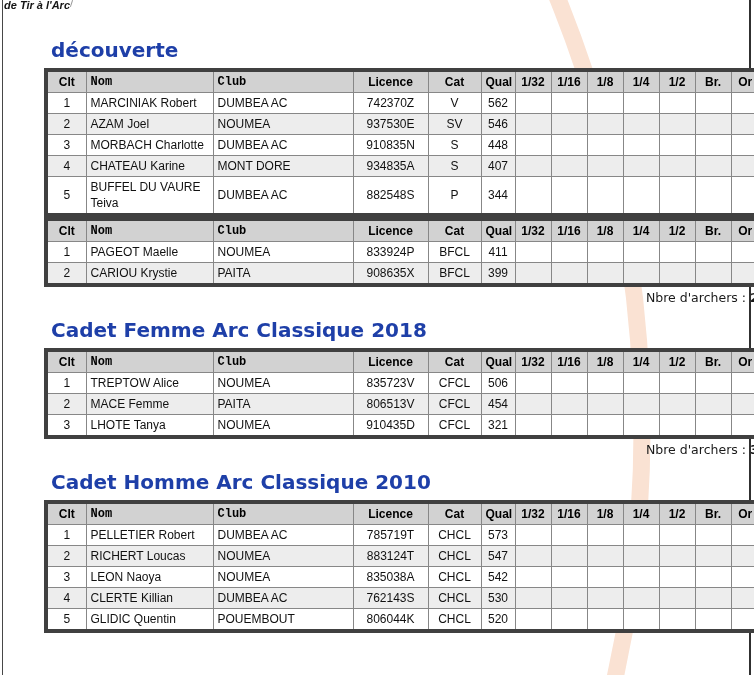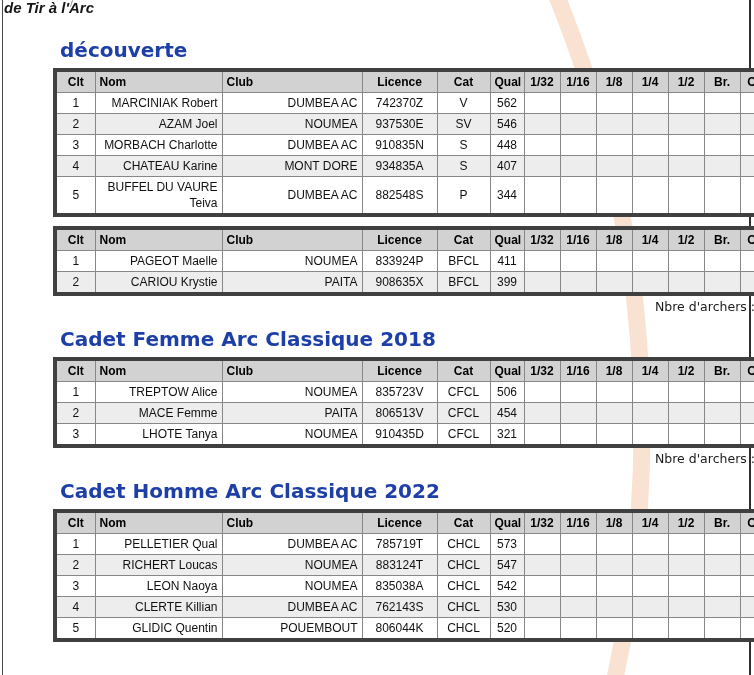--- a/index.html
+++ b/index.html
@@ -11,48 +11,48 @@
   }
   
   .edge-left{position:absolute;left:2px;top:0;width:1px;height:675px;background:#474747;}
   .edge-right{position:absolute;left:749px;top:0;width:2px;height:675px;background:#303030;}
   .corner-mark{position:absolute;left:71px;top:0;width:1px;height:7px;background:#9a9a9a;transform:rotate(18deg);}
   
   .watermark{position:absolute;left:0;top:0;width:754px;height:675px;z-index:0;pointer-events:none;}
   
   .corner-text{
     position:absolute;left:4px;top:-1px;z-index:2;
-    font-style:italic;font-weight:bold;font-size:15px;color:#151515;
+    font-style:italic;font-weight:bold;font-size:11px;color:#151515;
     font-family:"Liberation Sans", sans-serif;
     text-align:center;
   }
   .content{position:relative;z-index:1;padding-left:23px;width:715px;}
-  section{margin:9px;padding-left:21px;}
+  section{margin:0;padding-left:21px;}
   h2.section-title{
     font-family:"DejaVu Sans", sans-serif;
     font-weight:bold;font-size:20px;line-height:24px;
     margin:13px 0 6px 7px;
   }
   section:nth-of-type(1) h2.section-title{margin-top:38px;}
   section:nth-of-type(2) h2.section-title{margin-top:17px;}
   table.results{
     border-collapse:collapse;table-layout:fixed;width:715px;
     border:4px solid #404040;
     font-size:12px;line-height:16px;
   }
   col.w-clt{width:40px;} col.w-nom{width:127px;} col.w-club{width:140px;}
   col.w-lic{width:75px;} col.w-cat{width:53px;} col.w-qual{width:34px;}
   col.w-k{width:36px;} col.w-or{width:30px;}
   th,td{border:1px solid #878787;padding:2px 4px;overflow:hidden;}
   th{background:#d2d2d2;font-weight:bold;text-align:center;color:#000;}
-  th.left{text-align:left;}
+  th.left{text-align:left;font-family:Liberation Mono, monospace;}
   td{background:#ffffff;}
   tr.even td{background:#ededed;}
   td.c{text-align:center;}
-  td.l{text-align:right;}
+  td.l{text-align:left;}
   .count-line{
     width:715px;text-align:right;margin:3px 0 0 0;
     font-family:"DejaVu Sans", sans-serif;font-size:12.5px;color:#1a1a1a;
   }
   .count-line b{font-size:13px;}
 </style>
 </head>
 <body>
 
 <svg class="watermark" width="754" height="675" viewBox="0 0 754 675" xmlns="http://www.w3.org/2000/svg">
@@ -328,21 +328,21 @@
             <td class="c"></td>
             <td class="c"></td>
             <td class="c"></td>
             <td class="c"></td>
           </tr>
         </tbody>
       </table>
       <div class="count-line"><span>Nbre d'archers :</span> <b>3</b></div>
     </section>
     <section>
-      <h2 class="section-title" style="color: rgb(30, 63, 168);">Cadet Homme Arc Classique 2022</h2>
+      <h2 class="section-title" style="color: rgb(30, 63, 168);">Cadet Homme Arc Classique 2010</h2>
       <table class="results">
         <colgroup>
           <col class="w-clt">
           <col class="w-nom">
           <col class="w-club">
           <col class="w-lic">
           <col class="w-cat">
           <col class="w-qual">
           <col class="w-k">
           <col class="w-k">
@@ -365,21 +365,21 @@
             <th>1/8</th>
             <th>1/4</th>
             <th>1/2</th>
             <th>Br.</th>
             <th>Or</th>
           </tr>
         </thead>
         <tbody>
           <tr>
             <td class="c">1</td>
-            <td class="l">PELLETIER Qual</td>
+            <td class="l">PELLETIER Robert</td>
             <td class="l">DUMBEA AC</td>
             <td class="c">785719T</td>
             <td class="c">CHCL</td>
             <td class="c">573</td>
             <td class="c"></td>
             <td class="c"></td>
             <td class="c"></td>
             <td class="c"></td>
             <td class="c"></td>
             <td class="c"></td>

